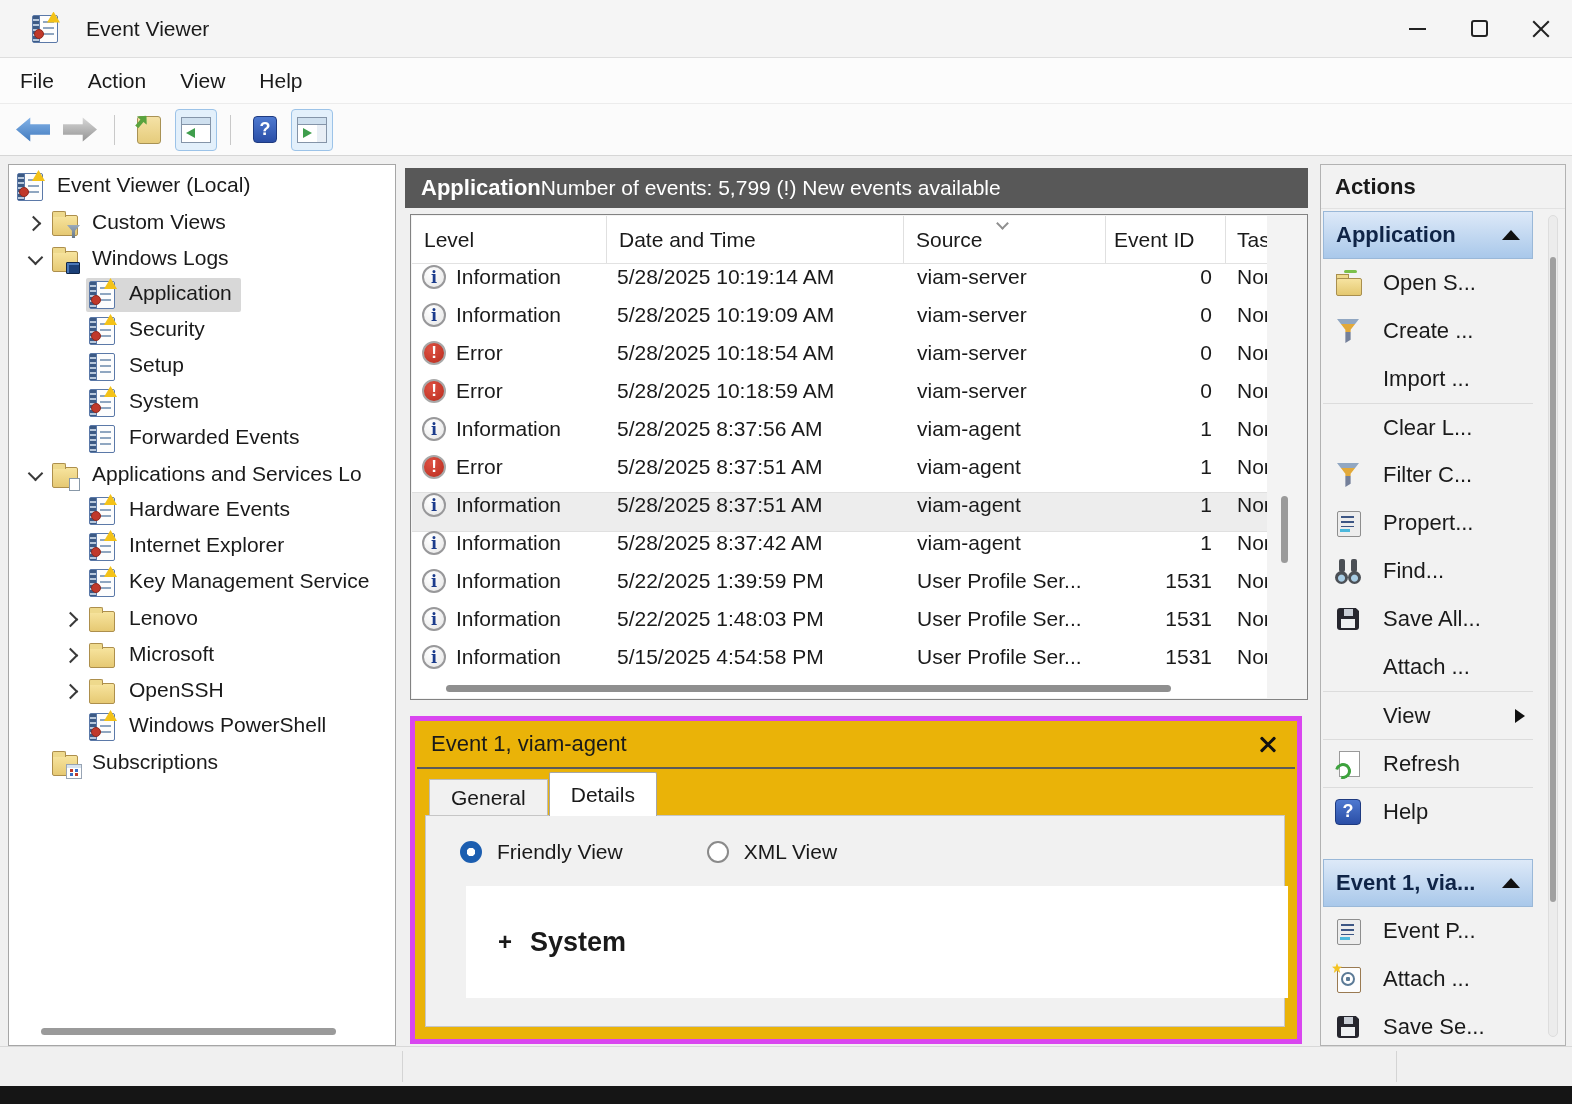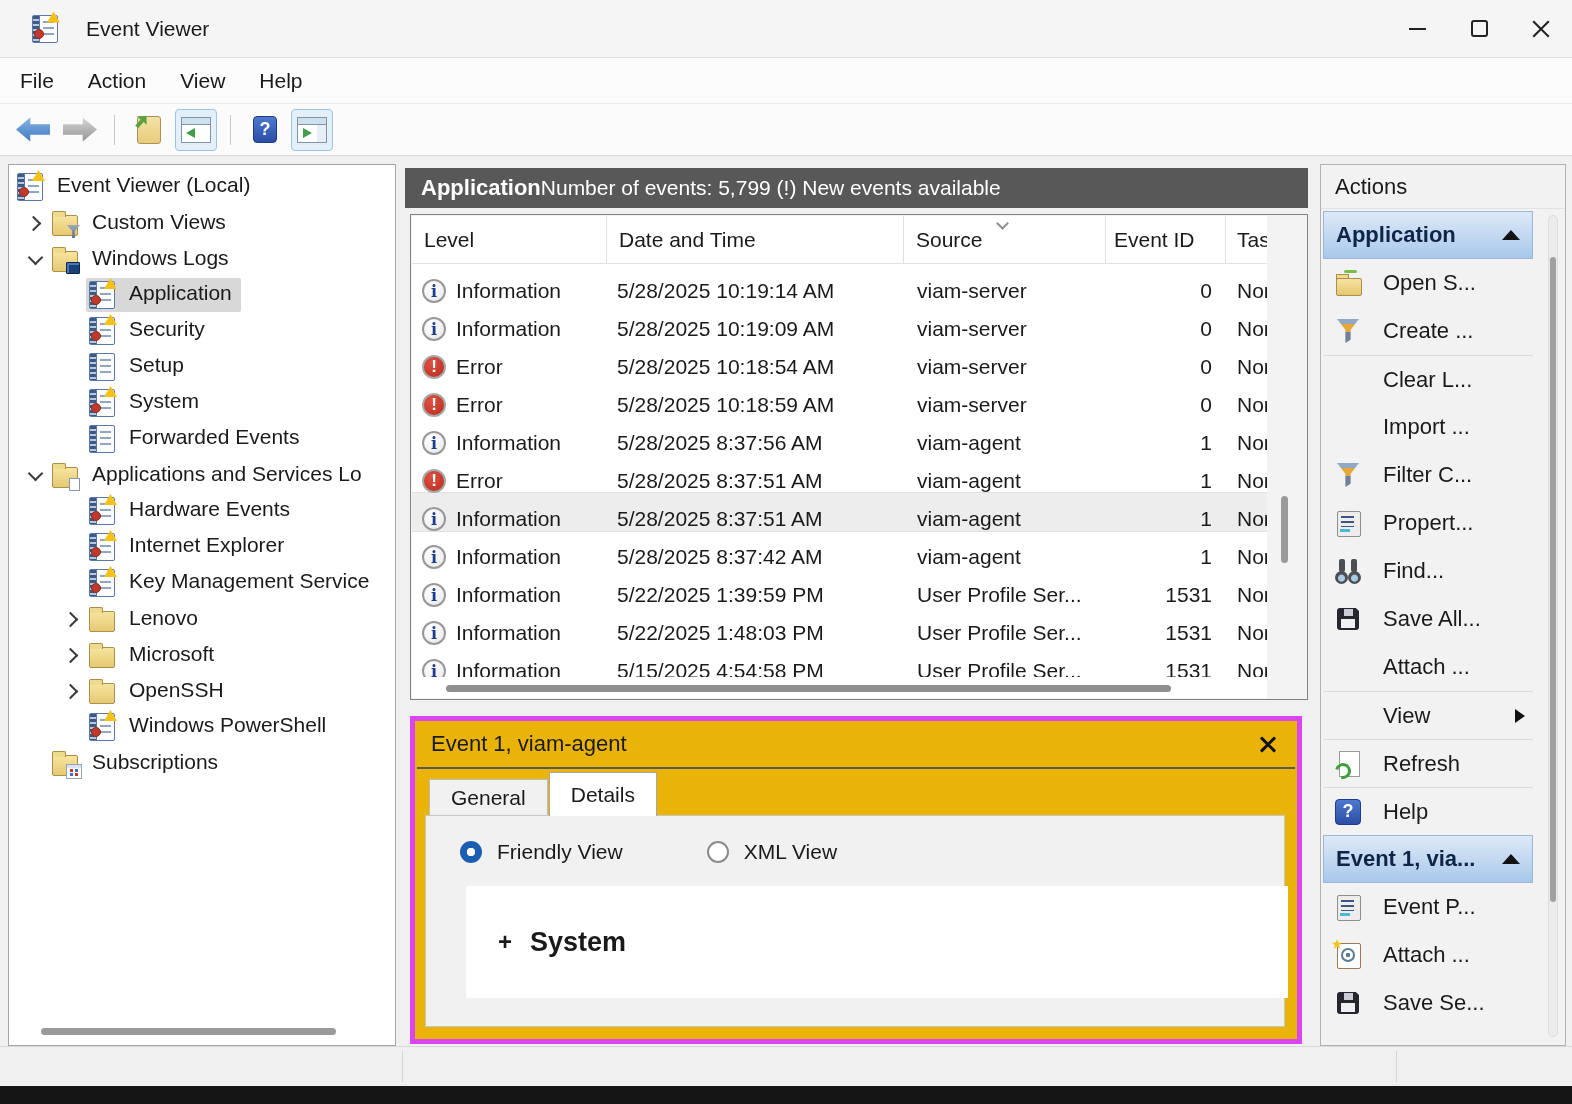--- a/index.html
+++ b/index.html
@@ -66,21 +66,21 @@
   .list-hdrbar .lh-sub{font-size:21px;}
   .table-frame{position:absolute;left:5px;top:50px;width:898px;height:486px;border:1px solid #828282;background:#f3f3f3}
   .tbl-content{position:absolute;left:1px;top:1px;bottom:1px;width:855px;background:#fff;overflow:hidden}
   .cols{height:48px;display:flex;align-items:center;border-bottom:1px solid #e2e2e2;font-size:21px;position:relative}
   .hcell{display:flex;align-items:center;height:100%;border-right:1px solid #e0e0e0;padding-left:12px;overflow:hidden;white-space:nowrap}
   .w1{width:195px}.w2{width:297px}.w3{width:202px}.w4{width:120px;padding-left:8px}.w5{flex:1;border-right:none;padding-left:11px}
   .sort{position:absolute;left:586px;top:3px;width:9px;height:9px;border-right:2px solid #8f8f8f;border-bottom:2px solid #8f8f8f;transform:rotate(45deg)}
   .rows{position:absolute;left:0;top:49px;width:100%;height:412px;overflow:hidden}
   .row{height:38px;display:flex;align-items:center;font-size:21px;white-space:nowrap}
   .row.sel{background:#ededed;outline:1px solid #e0e0e0}
-  .rc{display:flex;align-items:flex-end;height:100%;overflow:hidden}
+  .rc{display:flex;align-items:flex-start;height:100%;overflow:hidden}
   .rc1{width:195px;padding-left:10px}.rc2{width:297px;padding-left:10px}.rc3{width:202px;padding-left:13px}.rc4{width:120px;justify-content:flex-end;padding-right:14px}.rc5{flex:1;padding-left:11px}
   .lvl-ic{width:24px;height:24px;border-radius:50%;position:relative;margin-right:10px;flex:none}
   .lvl-Information{background:radial-gradient(circle at 35% 30%,#ffffff,#e6e6e6);border:2px solid #98989a}
   .lvl-Information::after{content:"i";position:absolute;inset:0;display:flex;align-items:center;justify-content:center;color:#1c3c8c;font-family:"DejaVu Serif",serif;font-weight:bold;font-size:16px}
   .lvl-Error{background:radial-gradient(circle at 35% 30%,#de5142,#b92c1e);border:2px solid #a8a8a8}
   .lvl-Error::after{content:"!";position:absolute;inset:0;display:flex;align-items:center;justify-content:center;color:#fff;font-weight:bold;font-size:17px}
   .v-thumb{position:absolute;right:19px;top:281px;width:7px;height:67px;background:#9a9a9a;border-radius:4px}
   .h-thumb{position:absolute;left:35px;bottom:7px;width:725px;height:7px;background:#8f8f8f;border-radius:4px}
   .tree-hthumb{position:absolute;left:32px;bottom:10px;width:295px;height:7px;background:#9a9a9a;border-radius:4px}
   
@@ -95,25 +95,25 @@
   .d-tab.active{height:44px;background:#fff;border-color:#a6a6a6;margin-bottom:-1px;z-index:3;border-radius:2px 2px 0 0}
   .d-body{position:absolute;left:10px;right:12px;top:94px;bottom:12px;border:1px solid #c6c6c6;background:#f1f1f1;z-index:1}
   .d-radio-row{display:flex;gap:84px;padding:24px 0 0 34px;font-size:21px}
   .d-radio{display:flex;align-items:center;gap:15px}
   .radio{width:22px;height:22px;border-radius:50%;border:2px solid #8a8a8a;background:#fff;flex:none}
   .radio.on{border-color:#1c5eb0;background:radial-gradient(circle,#ffffff 0 4px,#1c5eb0 4.5px)}
   .d-view{margin:22px 0 0 40px;width:822px;height:112px;background:#fff;display:flex;align-items:center;gap:18px;padding-left:32px;font-weight:bold}
   .d-plus{font-size:24px}.d-sysname{font-size:27px}
   
   .actions-panel{position:absolute;left:1320px;top:164px;width:246px;height:882px;background:#f2f2f2;border:1px solid #b2b2b2;overflow:hidden}
-  .a-title{height:44px;display:flex;align-items:center;padding-left:14px;font-size:22px;font-weight:normal;border-bottom:1px solid #e2e2e2}
+  .a-title{height:44px;display:flex;align-items:center;padding-left:14px;font-size:22px;font-weight:bold;border-bottom:1px solid #e2e2e2}
   .a-col{position:absolute;left:2px;top:46px;width:210px}
   .a-sec{height:48px;background:linear-gradient(#dde9f8,#a9c8ea);border:1px solid #9ab8d8;display:flex;align-items:center;padding:0 12px;font-weight:bold;font-size:22px;color:#0f2447;white-space:nowrap;overflow:hidden}
   .a-sec .tri{margin-left:auto;width:0;height:0;border-left:9px solid transparent;border-right:9px solid transparent;border-bottom:10px solid #111;flex:none}
-  .a-gap{}
+  .a-gap{margin-top:24px}
   .a-item{height:48px;display:flex;align-items:center;padding-left:12px;font-size:22px;white-space:nowrap}
   .a-item.sep{border-top:1px solid #dcdcdc}
   .a-icon{width:26px;height:26px;margin-right:22px;position:relative;flex:none}
   .a-item.has-sub::after{content:"";margin-left:auto;margin-right:8px;width:0;height:0;border-top:7px solid transparent;border-bottom:7px solid transparent;border-left:10px solid #111}
   .a-sb{position:absolute;right:7px;top:50px;bottom:8px;width:10px;background:#ececec;border:1px solid #ddd;border-radius:5px}
   .a-sbthumb{position:absolute;left:1px;top:41px;width:6px;height:645px;background:#a0a0a0;border-radius:4px}
   
   .icon-open-folder::after{content:"";position:absolute;left:1px;top:8px;width:24px;height:16px;background:linear-gradient(#f6e3a0,#e4c870);border:1px solid #a98f4e;border-radius:2px}
   .icon-open-folder::before{content:"";position:absolute;left:1px;top:4px;width:11px;height:5px;background:#eed98c;border:1px solid #a98f4e}
   .icon-open-folder .b1{display:block;position:absolute;left:9px;top:0;width:13px;height:3px;background:#7bc04a;border-radius:2px;z-index:2}
@@ -551,28 +551,28 @@
             <span class="b1"></span>
           </span>
           <span>Open S...</span>
         </div>
 
         <div class="a-item">
           <span class="a-icon icon-funnel"></span>
           <span>Create ...</span>
         </div>
 
+        <div class="a-item">
+          <span class="a-icon"></span>
+          <span>Import ...</span>
+        </div>
+
         <div class="a-item sep">
           <span class="a-icon"></span>
           <span>Clear L...</span>
-        </div>
-
-        <div class="a-item">
-          <span class="a-icon"></span>
-          <span>Import ...</span>
         </div>
 
         <div class="a-item">
           <span class="a-icon icon-funnel"></span>
           <span>Filter C...</span>
         </div>
 
         <div class="a-item">
           <span class="a-icon icon-properties">
             <span class="b1"></span>

